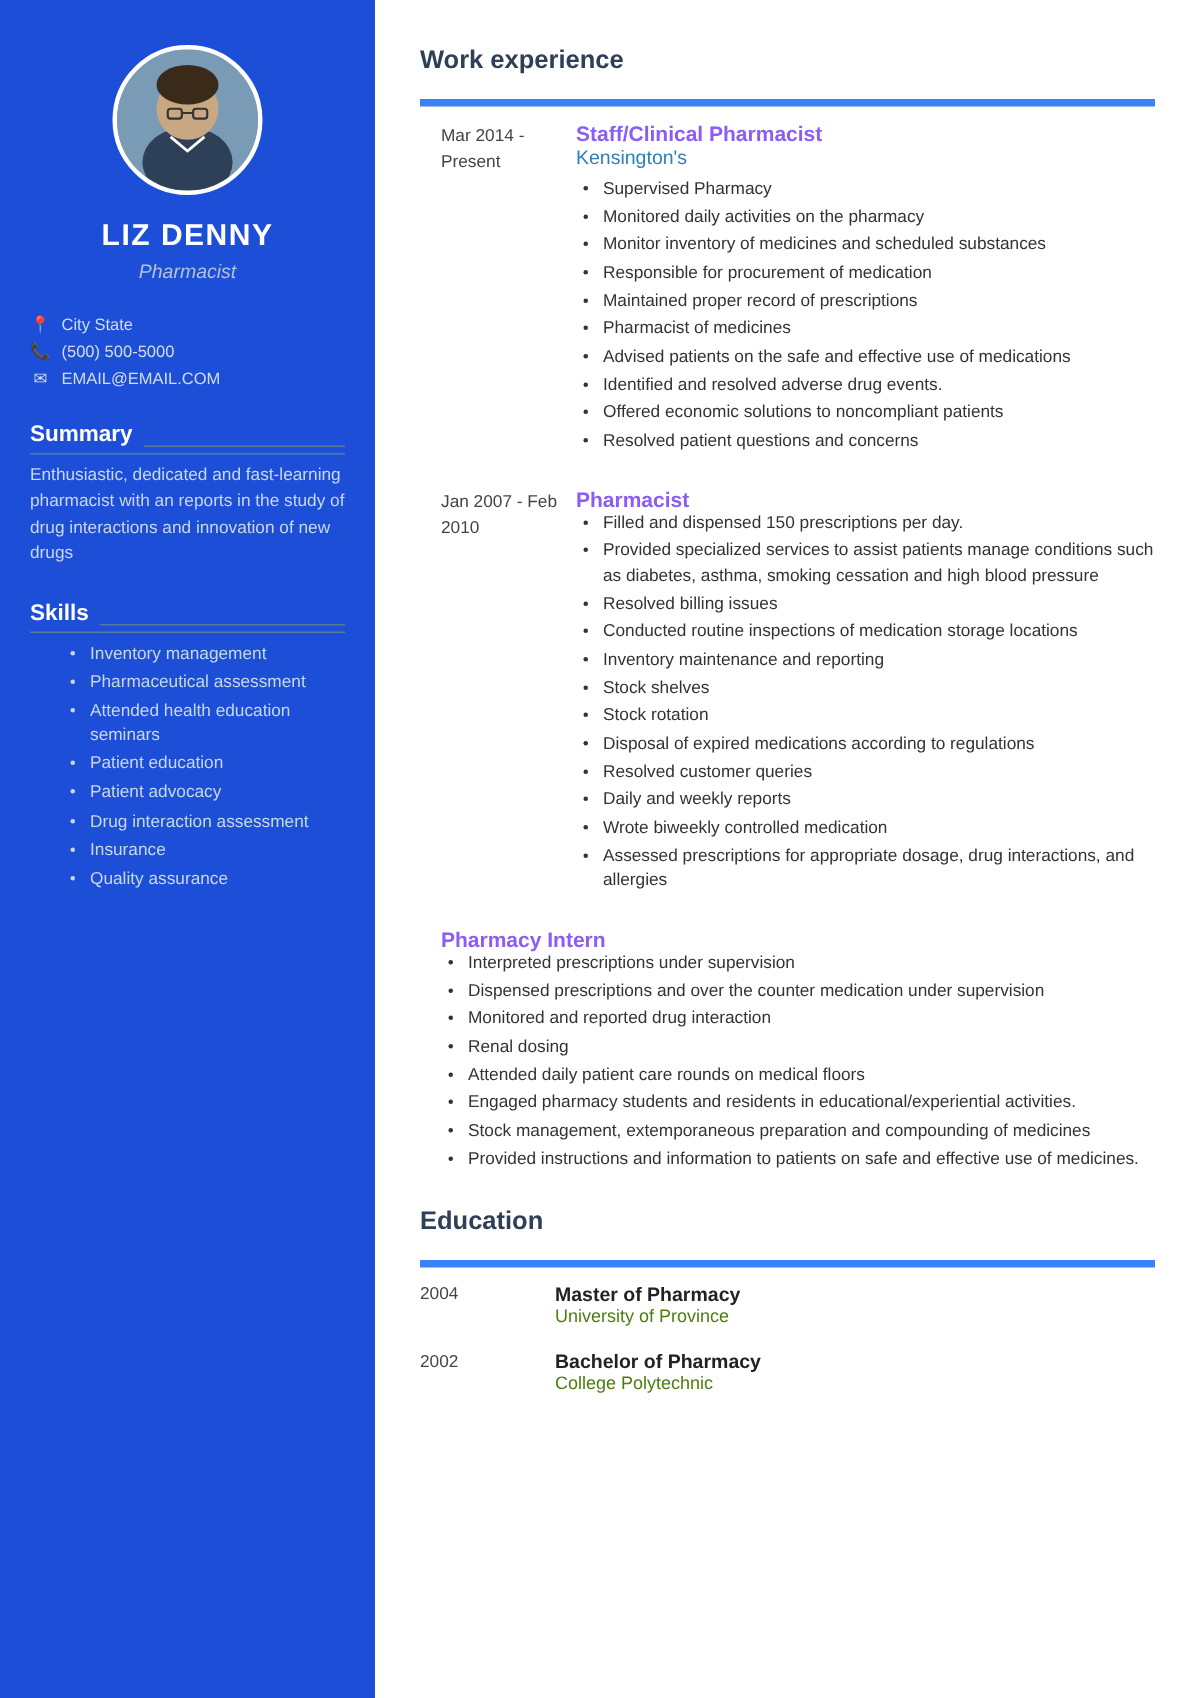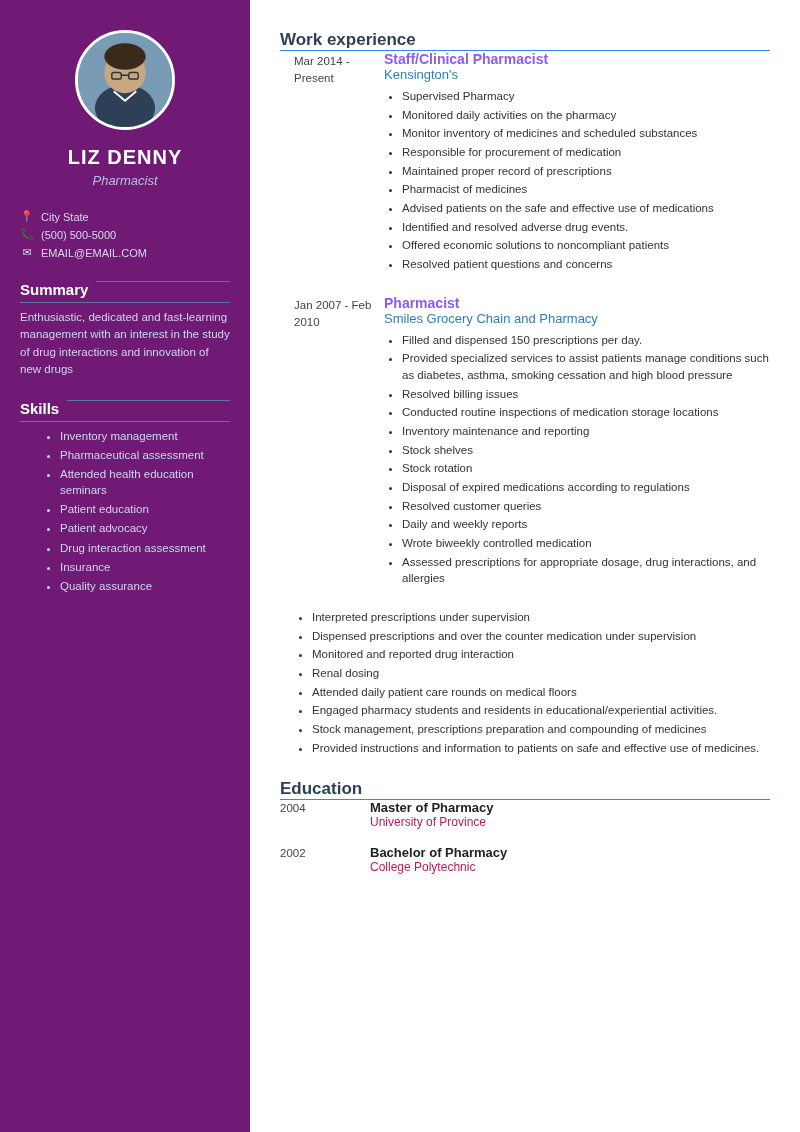--- a/index.html
+++ b/index.html
@@ -12,21 +12,21 @@
     }
     .page {
       width: 800px;
       min-height: 1132px;
       background: #fff;
       display: flex;
     }
     
     .sidebar {
       width: 250px;
-      background: #701a75;
+      background: #1d4ed8;
       color: #fff;
       padding: 30px 20px 30px 20px;
       flex-shrink: 0;
     }
     .avatar-wrapper {
       display: flex;
       justify-content: center;
       margin-bottom: 16px;
     }
     .avatar {
@@ -74,21 +74,21 @@
     }
     .sidebar-section-title {
       font-size: 15px;
       font-weight: bold;
       color: #fff;
       margin-top: 22px;
       margin-bottom: 6px;
       padding-bottom: 4px;
       border-bottom: 1px solid #5a7a9a;
       display: flex;
-      align-items: flex-start;
+      align-items: flex-end;
       gap: 8px;
     }
     .sidebar-divider {
       flex: 1;
       height: 1px;
       background: #5a7a9a;
     }
     .summary-text {
       font-size: 11.5px;
       color: #c8d8e8;
@@ -110,22 +110,23 @@
 
     
     .main {
       flex: 1;
       padding: 30px 30px 30px 30px;
     }
     .section-header {
       font-size: 17px;
       font-weight: bold;
       color: #2e4057;
-      padding-bottom: 0;
-      border-bottom: 1px solid #3b82f6;
+      margin-bottom: 10px;
+      padding-bottom: 16px;
+      border-bottom: 5px solid #3b82f6;
     }
     .job-block {
       display: flex;
       margin-bottom: 20px;
       margin-left: 14px;
     }
     .job-date {
       width: 90px;
       flex-shrink: 0;
       font-size: 11.5px;
@@ -169,21 +170,21 @@
     }
     .edu-content {}
     .edu-degree {
       font-size: 13px;
       font-weight: bold;
       color: #222;
       text-align: right;
     }
     .edu-school {
       font-size: 12px;
-      color: #be185d;
+      color: #4d7c0f;
     }
     .work-section { margin-bottom: 20px; }
     .edu-section { margin-top: 10px; }
   </style>
 </head>
 <body>
 
 <div class="page">
 
   <div class="sidebar">
@@ -222,21 +223,21 @@
     </div>
     <div class="contact-item">
       <span class="contact-icon">✉</span>
       <span>EMAIL@EMAIL.COM</span>
     </div>
 
     <div class="sidebar-section-title">
       <span>Summary</span>
       <span class="sidebar-divider"></span>
     </div>
-    <div class="summary-text">Enthusiastic, dedicated and fast-learning management with an interest in the study of drug interactions and innovation of new drugs</div>
+    <div class="summary-text">Enthusiastic, dedicated and fast-learning pharmacist with an reports in the study of drug interactions and innovation of new drugs</div>
 
     <div class="sidebar-section-title">
       <span>Skills</span>
       <span class="sidebar-divider"></span>
     </div>
     <ul class="skills-list">
     <li>Inventory management</li>
         <li>Pharmaceutical assessment</li>
         <li>Attended health education seminars</li>
         <li>Patient education</li>
@@ -269,47 +270,47 @@
                 <li>Identified and resolved adverse drug events.</li>
                 <li>Offered economic solutions to noncompliant patients</li>
                 <li>Resolved patient questions and concerns</li>
               </ul>
             </div>
           </div>
           <div class="job-block">
             <div class="job-date">Jan 2007 - Feb 2010</div>
             <div class="job-content">
               <div class="job-title">Pharmacist</div>
-              <div class="job-company">Smiles Grocery Chain and Pharmacy</div>
               <ul class="job-bullets">
                 <li>Filled and dispensed 150 prescriptions per day.</li>
                 <li>Provided specialized services to assist patients manage conditions such as diabetes, asthma, smoking cessation and high blood pressure</li>
                 <li>Resolved billing issues</li>
                 <li>Conducted routine inspections of medication storage locations</li>
                 <li>Inventory maintenance and reporting</li>
                 <li>Stock shelves</li>
                 <li>Stock rotation</li>
                 <li>Disposal of expired medications according to regulations</li>
                 <li>Resolved customer queries</li>
                 <li>Daily and weekly reports</li>
                 <li>Wrote biweekly controlled medication</li>
                 <li>Assessed prescriptions for appropriate dosage, drug interactions, and allergies</li>
               </ul>
             </div>
           </div>
           <div class="job-block">
             <div class="job-content">
+              <div class="job-title">Pharmacy Intern</div>
               <ul class="job-bullets">
                 <li>Interpreted prescriptions under supervision</li>
                 <li>Dispensed prescriptions and over the counter medication under supervision</li>
                 <li>Monitored and reported drug interaction</li>
                 <li>Renal dosing</li>
                 <li>Attended daily patient care rounds on medical floors</li>
                 <li>Engaged pharmacy students and residents in educational/experiential activities.</li>
-                <li>Stock management, prescriptions preparation and compounding of medicines</li>
+                <li>Stock management, extemporaneous preparation and compounding of medicines</li>
                 <li>Provided instructions and information to patients on safe and effective use of medicines.</li>
               </ul>
             </div>
           </div>
         </div>
     </div>
 
     <div class="edu-section">
       <div class="section-header">Education</div>
       <div id="edu-container">

